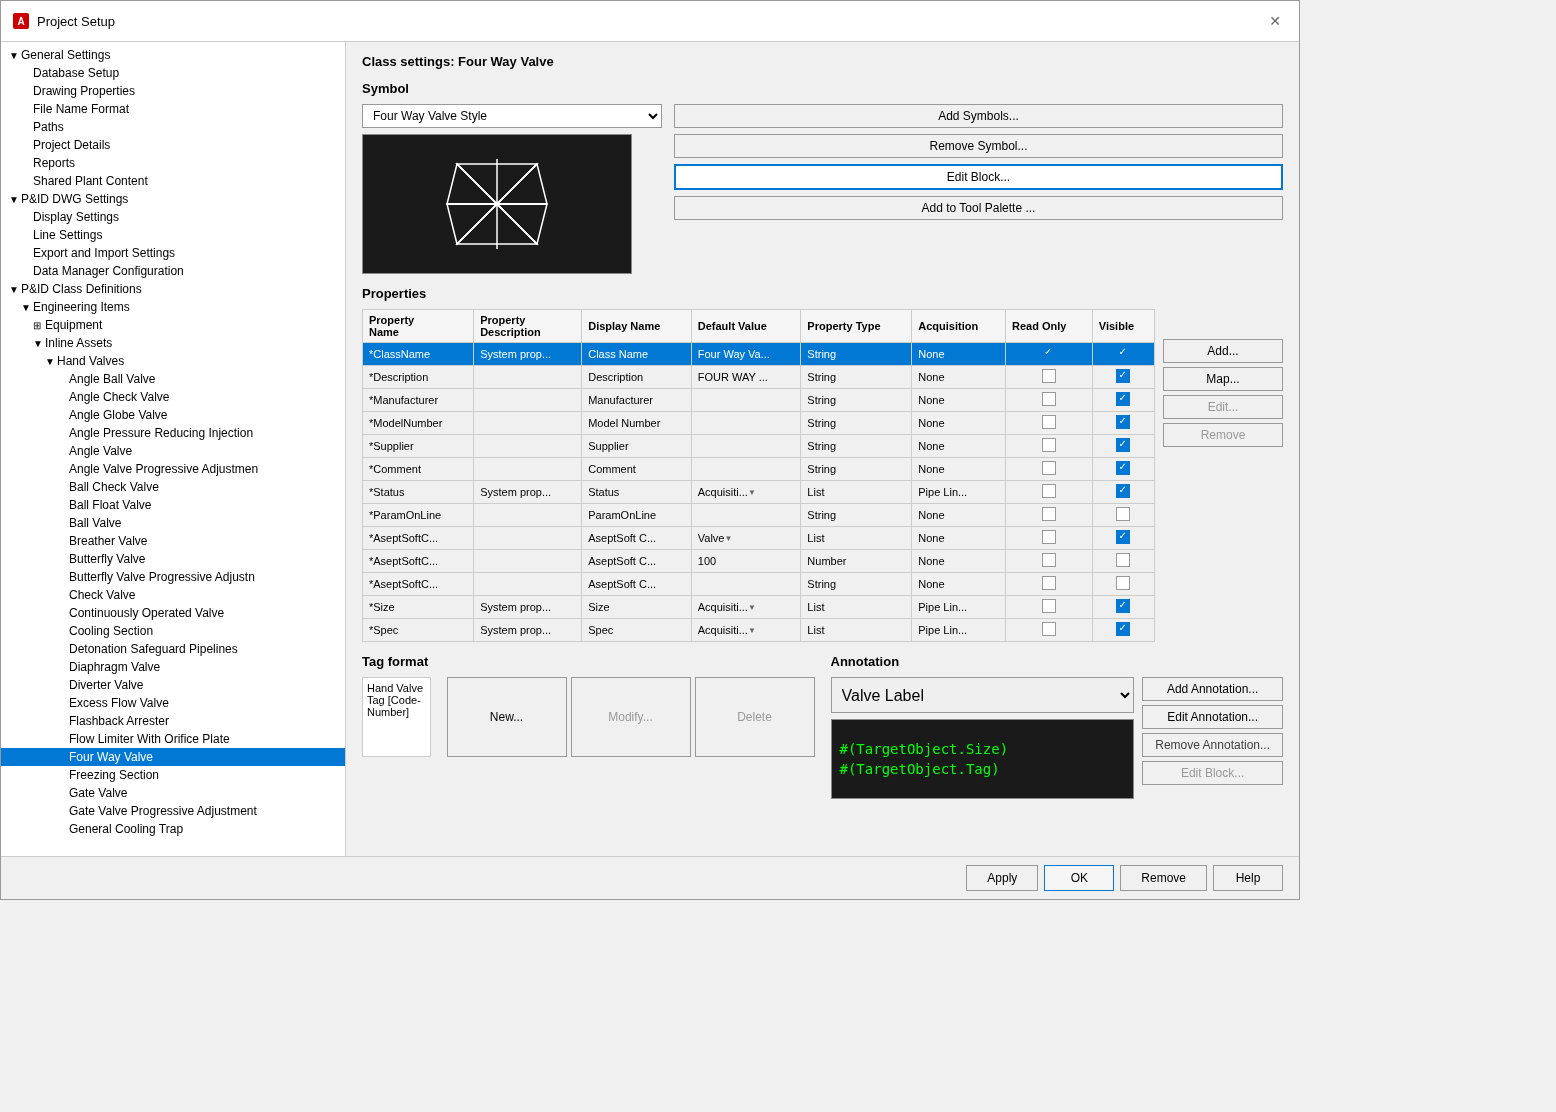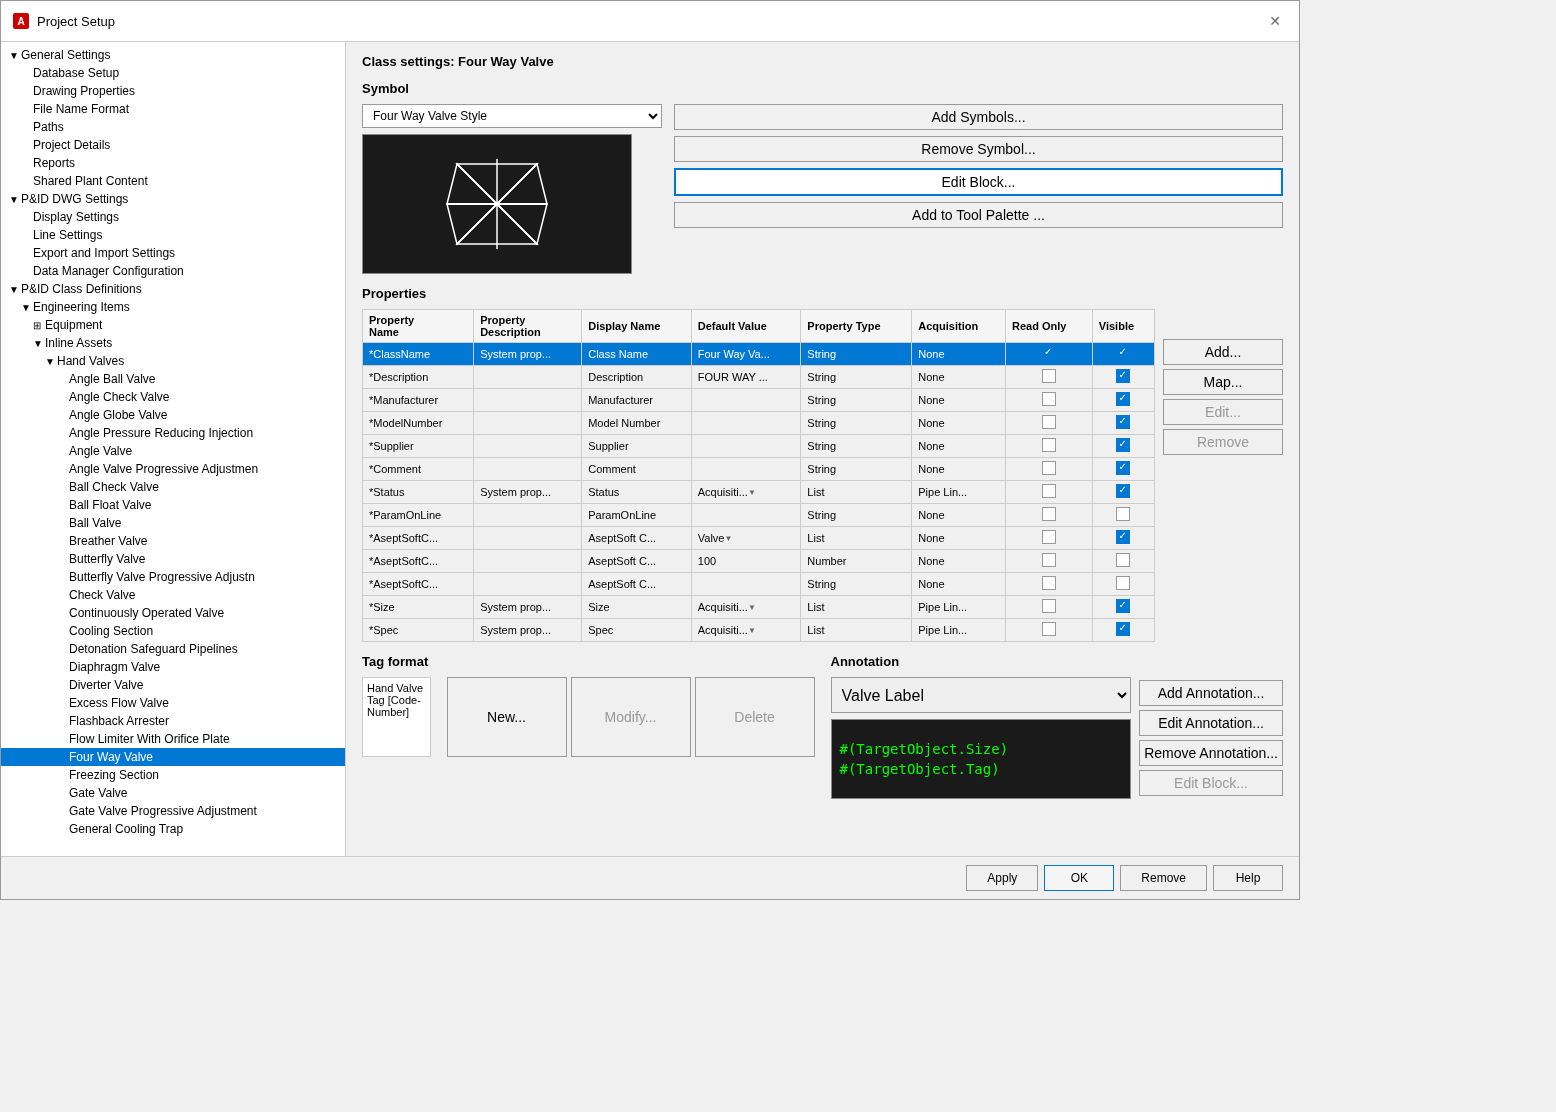--- a/index.html
+++ b/index.html
@@ -19,21 +19,21 @@
     .tree-item.level2 { padding-left: 32px; }
     .tree-item.level3 { padding-left: 44px; }
     .tree-item.level4 { padding-left: 56px; }
     .tree-toggle { display: inline-block; width: 12px; font-size: 10px; }
     .right-panel { flex: 1; padding: 12px 16px; overflow-y: auto; display: flex; flex-direction: column; gap: 12px; }
     .section-title { font-size: 13px; font-weight: 600; margin-bottom: 8px; }
     .symbol-section { display: flex; gap: 12px; }
     .symbol-left { display: flex; flex-direction: column; gap: 6px; width: 300px; }
     .symbol-preview { width: 270px; height: 140px; background: #1a1a1a; border: 1px solid #888; display: flex; align-items: center; justify-content: center; }
     .symbol-right { display: flex; flex-direction: column; gap: 6px; flex: 1; }
-    .btn { padding: 4px 4px; background: #f0f0f0; border: 1px solid #999; cursor: pointer; font-size: 14px; min-width: 120px; text-align: center; }
+    .btn { padding: 4px 12px; background: #f0f0f0; border: 1px solid #999; cursor: pointer; font-size: 12px; min-width: 120px; text-align: center; }
     .btn.primary { background: #fff; border: 2px solid #0078d4; }
     .select-box { width: 100%; padding: 3px 6px; border: 1px solid #999; background: white; font-size: 12px; height: 24px; }
     .properties-section { }
     .properties-table { width: 100%; border-collapse: collapse; font-size: 11px; }
     .properties-table th { background: #f5f5f5; border: 1px solid #ccc; padding: 4px 6px; text-align: left; font-weight: 600; white-space: nowrap; }
     .properties-table td { border: 1px solid #ccc; padding: 3px 6px; white-space: nowrap; overflow: hidden; max-width: 100px; }
     .properties-table tr.selected td { background: #0078d4; color: white; }
     .checkbox { width: 14px; height: 14px; border: 1px solid #999; display: inline-block; background: white; }
     .checkbox.checked { background: #0078d4; border-color: #0078d4; position: relative; }
     .checkbox.checked::after { content: '✓'; color: white; font-size: 10px; position: absolute; top: -1px; left: 1px; }
@@ -352,24 +352,24 @@
               <div class="annotation-select-row">
                 <select class="annotation-select">
                   <option>Valve Label</option>
                 </select>
               </div>
               <div class="annotation-preview">
                 <span>#(TargetObject.Size)</span>
                 <span>#(TargetObject.Tag)</span>
               </div>
             </div>
-            <div style="display:flex; flex-direction:column; gap:4px;justify-content:center;">
+            <div style="display:flex; flex-direction:column; gap:4px;">
               <button class="btn">Add Annotation...</button>
               <button class="btn">Edit Annotation...</button>
-              <button class="btn" style="color:#000000;">Remove Annotation...</button>
+              <button class="btn" style="color:#404040;">Remove Annotation...</button>
               <button class="btn" style="color:#999;">Edit Block...</button>
             </div>
           </div>
         </div>
       </div>
 
     </div>
   </div>
 
   <div class="footer">

